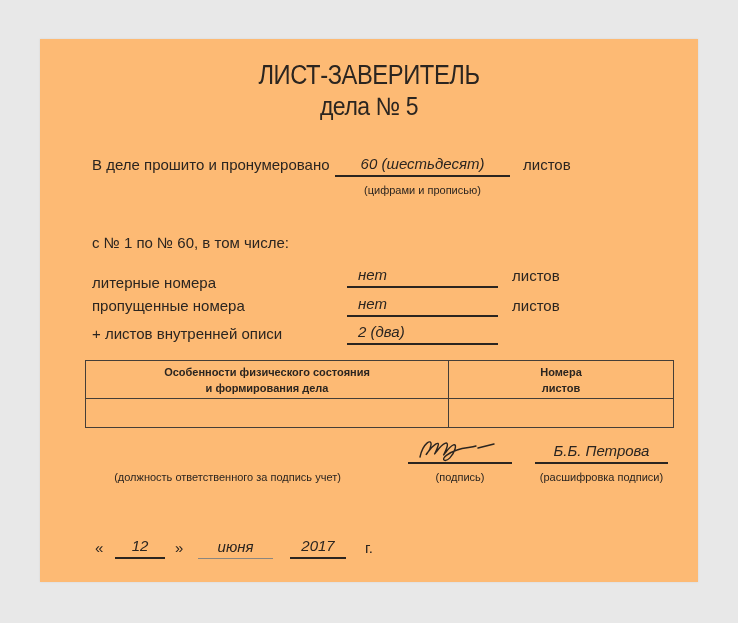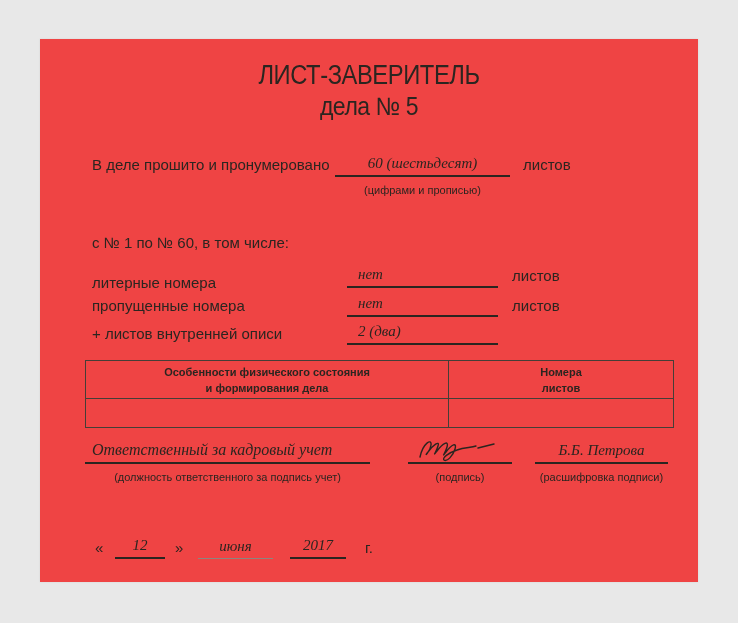--- a/index.html
+++ b/index.html
@@ -6,39 +6,39 @@
   body{
     width:738px;height:623px;
     background:#e8e8e8;
     font-family:"Liberation Sans", sans-serif;
     color:#2b2520;
     position:relative;
     overflow:hidden;
   }
   .paper{
     position:absolute;left:40px;top:39px;width:658px;height:543px;
-    background:#ef4444;
+    background:#fdba74;
     box-shadow:0 0 2px rgba(0,0,0,0.08);
   }
   .abs{position:absolute;}
   .title1{
     left:0;top:21px;width:100%;text-align:center;
     font-size:27px;letter-spacing:-0.5px;
     transform:scaleX(0.88);transform-origin:50% 50%;
     white-space:nowrap;
   }
   .title2{
     left:0;top:53px;width:100%;text-align:center;
     font-size:25px;letter-spacing:-0.5px;
     transform:scaleX(0.92);transform-origin:50% 50%;
     white-space:nowrap;
   }
   .lbl{font-size:15px;white-space:nowrap;}
   .hand{
-    font-family:Liberation Serif, serif;
+    font-family:Liberation Sans, sans-serif;
     font-style:italic;
     font-size:15px;
     white-space:nowrap;
   }
   .fill{
     border-bottom:2px solid #2b2520;
     display:flex;align-items:flex-end;justify-content:center;
     box-sizing:border-box;
     padding-bottom:3px;
   }
@@ -116,23 +116,20 @@
 листов</th>
       </tr>
       <tr>
         <td></td>
         <td></td>
       </tr>
     </tbody>
       </table>
   </div>
 
-  <div class="abs fill left" style="left:45px;top:398px;width:285px;height:27px;padding-left:7px;">
-    <span class="hand sig-name">Ответственный за кадровый учет</span>
-  </div>
   <div class="abs hint" style="left:45px;top:432px;width:285px;">(должность ответственного за подпись учет)</div>
 
   <div class="abs fill" style="left:368px;top:398px;width:104px;height:27px;padding-bottom:0;">
     <svg class="sig" width="92" height="27" viewBox="0 0 92 27">
       <path d="M6,22 C9,8 18,3 17,10 C16,17 9,23 14,17 C19,10 26,5 24,11 C22,18 18,22 23,16 C29,8 35,5 33,12 C31,19 27,23 32,17 C38,9 43,7 41,14 C39,21 33,27 30,25 C28,23 34,18 43,15 C51,12 57,13 62,11 M64,13 L80,9" fill="none" stroke="#2b2520" stroke-width="1.4" stroke-linecap="round" stroke-linejoin="round"></path>
     </svg>
   </div>
   <div class="abs hint" style="left:368px;top:432px;width:104px;">(подпись)</div>
 
   <div class="abs fill" style="left:495px;top:398px;width:133px;height:27px;">

